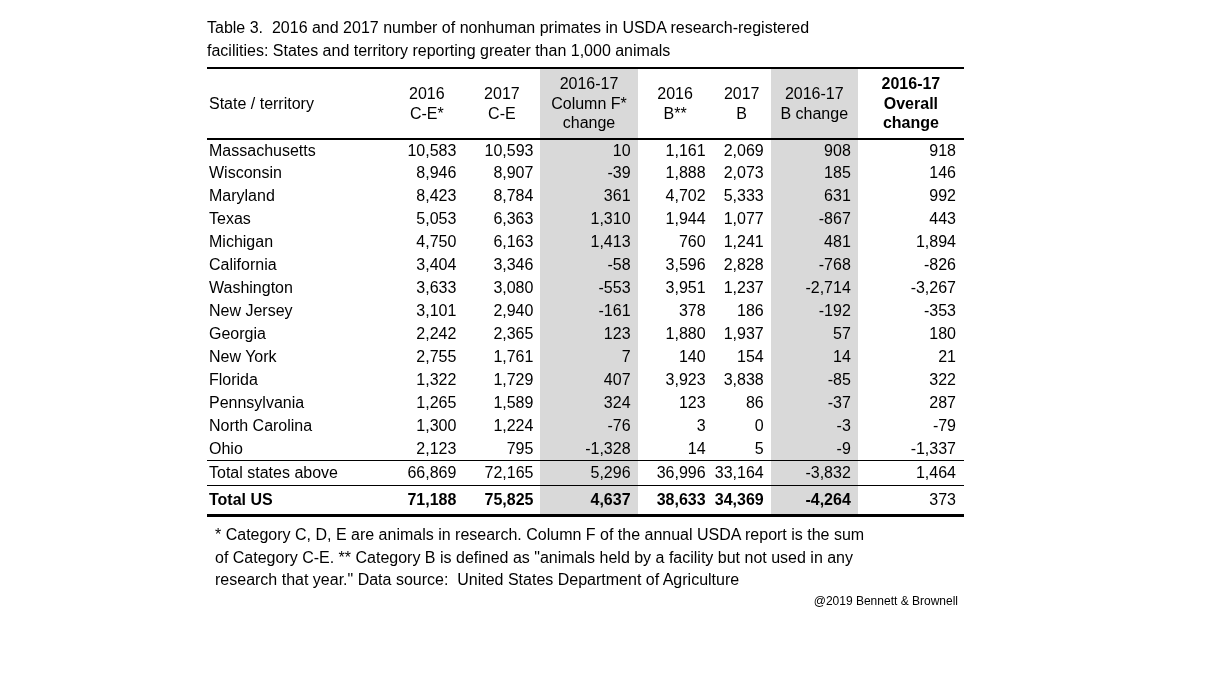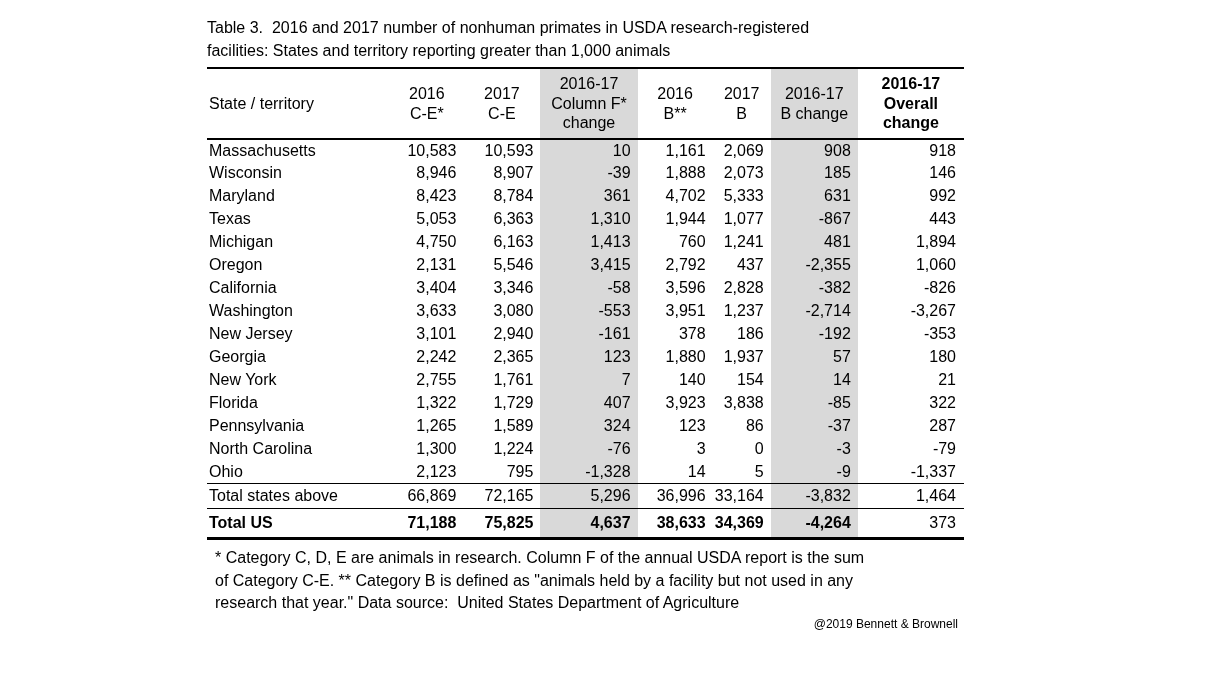--- a/index.html
+++ b/index.html
@@ -161,37 +161,27 @@
             <td class="state">Michigan</td>
             <td class="num">4,750</td>
             <td class="num">6,163</td>
             <td class="num shade">1,413</td>
             <td class="num">760</td>
             <td class="num">1,241</td>
             <td class="num shade">481</td>
             <td class="num overall">1,894</td>
           </tr>
           <tr>
-            <td class="state">Oregon</td>
-            <td class="num">2,131</td>
-            <td class="num">5,546</td>
-            <td class="num shade">3,415</td>
-            <td class="num">2,792</td>
-            <td class="num">437</td>
-            <td class="num shade">-2,355</td>
-            <td class="num overall">1,060</td>
-          </tr>
-          <tr>
             <td class="state">California</td>
             <td class="num">3,404</td>
             <td class="num">3,346</td>
             <td class="num shade">-58</td>
             <td class="num">3,596</td>
             <td class="num">2,828</td>
-            <td class="num shade">-382</td>
+            <td class="num shade">-768</td>
             <td class="num overall">-826</td>
           </tr>
           <tr>
             <td class="state">Washington</td>
             <td class="num">3,633</td>
             <td class="num">3,080</td>
             <td class="num shade">-553</td>
             <td class="num">3,951</td>
             <td class="num">1,237</td>
             <td class="num shade">-2,714</td>

